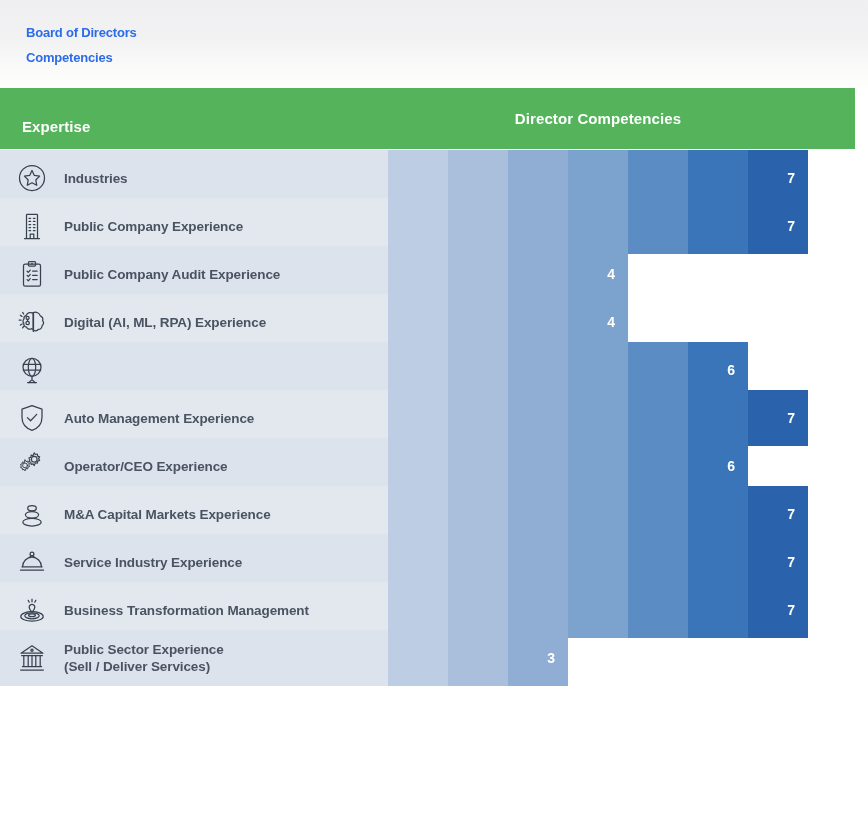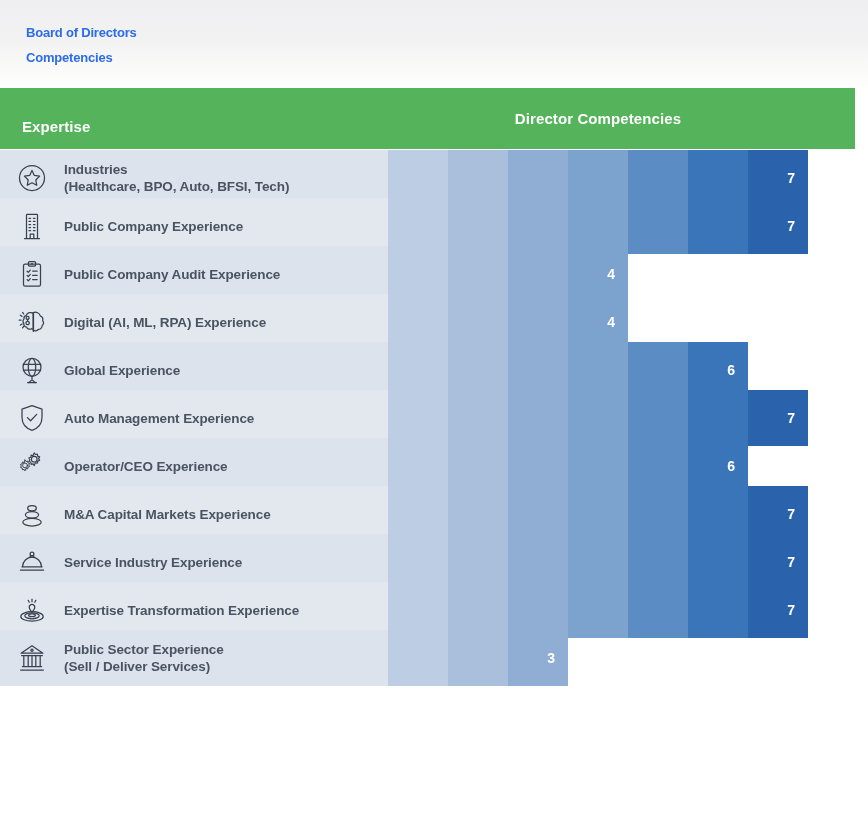--- a/index.html
+++ b/index.html
@@ -97,21 +97,20 @@
         <div class="row-label-bg"></div>
         <div class="icon-cell">
           <svg width="34" height="34" viewBox="0 0 34 34" fill="none" stroke="#39414f" stroke-width="1.25" stroke-linecap="round" stroke-linejoin="round">
             <circle cx="17" cy="17" r="12.5"></circle>
             <path d="M17 9.5l2.35 4.95 5.25.72-3.8 3.78.92 5.35L17 21.75l-4.72 2.55.92-5.35-3.8-3.78 5.25-.72z"></path>
           </svg>
         </div>
         <div class="row-label">
           <div>
             <span>Industries</span>
-            <span>(Healthcare, BPO, Auto, BFSI, Tech)</span>
           </div>
         </div>
         <div class="bar">
           <div class="seg" style="background: rgb(189, 205, 227);"></div>
           <div class="seg" style="background: rgb(169, 191, 219);"></div>
           <div class="seg" style="background: rgb(144, 174, 211);"></div>
           <div class="seg" style="background: rgb(123, 163, 205);"></div>
           <div class="seg" style="background: rgb(91, 140, 196);"></div>
           <div class="seg" style="background: rgb(58, 117, 186);"></div>
           <div class="seg" style="background: rgb(42, 99, 171);">
@@ -201,25 +200,20 @@
         <div class="row-label-bg"></div>
         <div class="icon-cell">
           <svg width="34" height="34" viewBox="0 0 34 34" fill="none" stroke="#39414f" stroke-width="1.25" stroke-linecap="round" stroke-linejoin="round">
             <circle cx="17" cy="14.3" r="9"></circle>
             <ellipse cx="17" cy="14.3" rx="3.7" ry="9"></ellipse>
             <path d="M8.4 11.4h17.2M8.4 17.2h17.2"></path>
             <path d="M17 23.3v4.2"></path>
             <path d="M12.6 29.6h8.8"></path>
             <path d="M13.9 29.5l2.4-2.1M20.1 29.5l-2.4-2.1"></path>
           </svg>
-        </div>
-        <div class="row-label">
-          <div>
-            <span>Global Experience</span>
-          </div>
         </div>
         <div class="bar">
           <div class="seg" style="background: rgb(189, 205, 227);"></div>
           <div class="seg" style="background: rgb(169, 191, 219);"></div>
           <div class="seg" style="background: rgb(144, 174, 211);"></div>
           <div class="seg" style="background: rgb(123, 163, 205);"></div>
           <div class="seg" style="background: rgb(91, 140, 196);"></div>
           <div class="seg" style="background: rgb(58, 117, 186);">
             <span class="val">6</span>
           </div>
@@ -340,21 +334,21 @@
           <svg width="34" height="34" viewBox="0 0 34 34" fill="none" stroke="#39414f" stroke-width="1.25" stroke-linecap="round" stroke-linejoin="round">
             <ellipse cx="17" cy="23.4" rx="11.2" ry="4.7"></ellipse>
             <ellipse cx="17" cy="22.8" rx="7.2" ry="3"></ellipse>
             <ellipse cx="17" cy="22.2" rx="3.4" ry="1.4"></ellipse>
             <path d="M17 19.4c1.6-2 2.8-3.6 2.8-5.2A2.8 2.8 0 0 0 17 11.4a2.8 2.8 0 0 0-2.8 2.8c0 1.6 1.2 3.2 2.8 5.2z"></path>
             <path d="M17 6.2v2.6M13.2 7.3l1 2M20.8 7.3l-1 2"></path>
           </svg>
         </div>
         <div class="row-label">
           <div>
-            <span>Expertise Transformation Experience</span>
+            <span>Business Transformation Management</span>
           </div>
         </div>
         <div class="bar">
           <div class="seg" style="background: rgb(189, 205, 227);"></div>
           <div class="seg" style="background: rgb(169, 191, 219);"></div>
           <div class="seg" style="background: rgb(144, 174, 211);"></div>
           <div class="seg" style="background: rgb(123, 163, 205);"></div>
           <div class="seg" style="background: rgb(91, 140, 196);"></div>
           <div class="seg" style="background: rgb(58, 117, 186);"></div>
           <div class="seg" style="background: rgb(42, 99, 171);">

